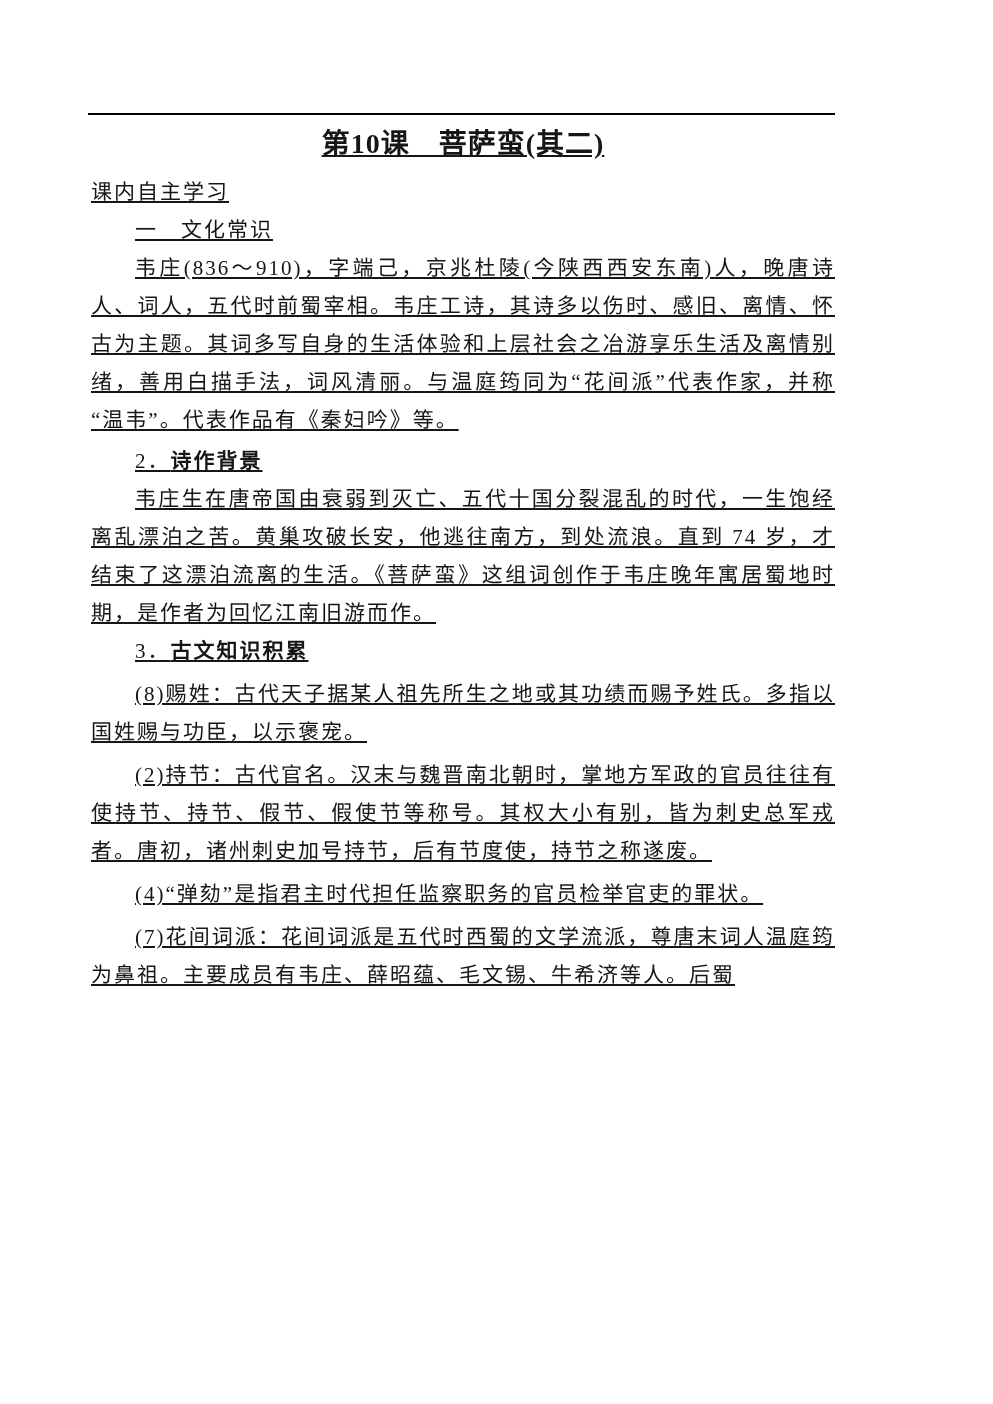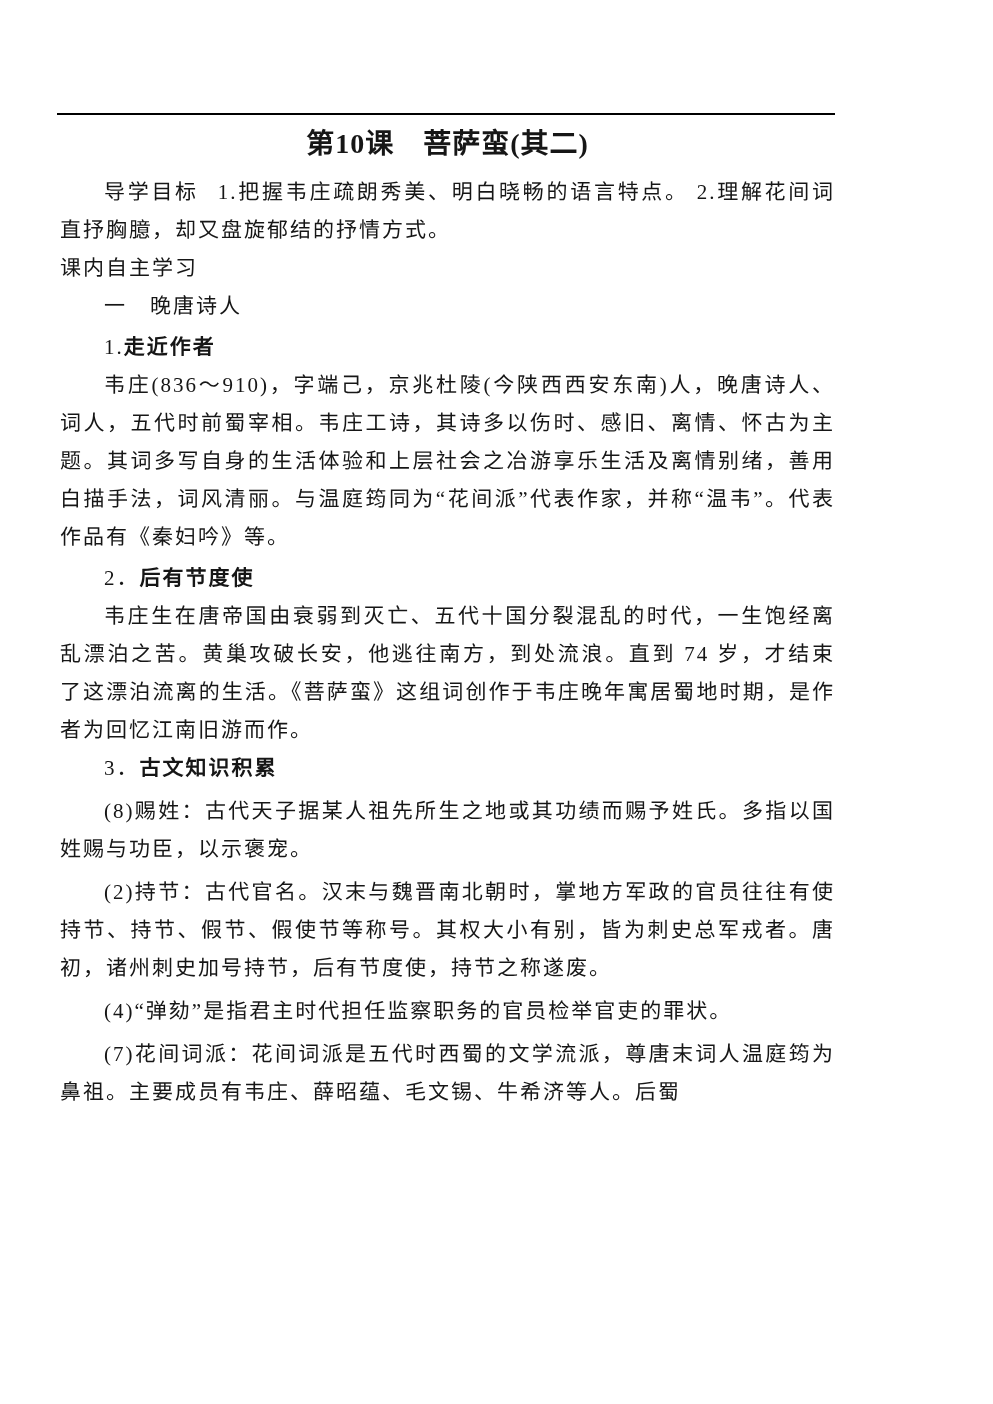--- a/index.html
+++ b/index.html
@@ -11,21 +11,22 @@
     width: 993px;
     height: 1404px;
     overflow: hidden;
     color: #161616;
     font-family: "Liberation Serif", "DejaVu Serif", serif;
   }
   .page {
     box-sizing: border-box;
     width: 972px;
     height: 1404px;
-    padding: 113px 137px 0 60px;
+    padding: 113px 137px 0 91px;
+    text-decoration: underline;
   }
   .top-rule {
     height: 0;
     border-top: 2px solid #000000;
     margin: 0 0 6px -3px;
   }
   .title {
     font-size: 28px;
     font-weight: 700;
     line-height: 46px;
@@ -69,33 +70,31 @@
 </style>
 </head>
 <body>
 
 <div class="page">
 
   <div class="top-rule"></div>
 
   <h1 class="title">第10课　菩萨蛮(其二)</h1>
 
-  <p class="para"><span class="guide-label">导学目标</span><span>1.把握韦庄疏朗秀美、明白晓畅的语言特点。 2.理解花间词直抒胸臆，却又盘旋郁结的抒情方式。</span></p>
 
   <p class="center-head">课内自主学习</p>
 
-  <p class="para">一　晚唐诗人</p>
+  <p class="para">一　文化常识</p>
 
   <div class="block">
-    <p class="para head"><span class="head-num">1.</span><span>走近作者</span></p>
     <p class="para">韦庄(836～910)，字端己，京兆杜陵(今陕西西安东南)人，晚唐诗人、词人，五代时前蜀宰相。韦庄工诗，其诗多以伤时、感旧、离情、怀古为主题。其词多写自身的生活体验和上层社会之冶游享乐生活及离情别绪，善用白描手法，词风清丽。与温庭筠同为“花间派”代表作家，并称“温韦”。代表作品有《秦妇吟》等。</p>
   </div>
 
   <div class="block">
-    <p class="para head"><span class="head-num">2．</span><span>后有节度使</span></p>
+    <p class="para head"><span class="head-num">2．</span><span>诗作背景</span></p>
     <p class="para">韦庄生在唐帝国由衰弱到灭亡、五代十国分裂混乱的时代，一生饱经离乱漂泊之苦。黄巢攻破长安，他逃往南方，到处流浪。直到 74 岁，才结束了这漂泊流离的生活。《菩萨蛮》这组词创作于韦庄晚年寓居蜀地时期，是作者为回忆江南旧游而作。</p>
   </div>
 
   <div class="block block3">
     <p class="para head"><span class="head-num">3．</span><span>古文知识积累</span></p>
     <p class="para">(8)赐姓：古代天子据某人祖先所生之地或其功绩而赐予姓氏。多指以国姓赐与功臣，以示褒宠。</p>
     <p class="para">(2)持节：古代官名。汉末与魏晋南北朝时，掌地方军政的官员往往有使持节、持节、假节、假使节等称号。其权大小有别，皆为刺史总军戎者。唐初，诸州刺史加号持节，后有节度使，持节之称遂废。</p>
     <p class="para">(4)“弹劾”是指君主时代担任监察职务的官员检举官吏的罪状。</p>
     <p class="para">(7)花间词派：花间词派是五代时西蜀的文学流派，尊唐末词人温庭筠为鼻祖。主要成员有韦庄、薛昭蕴、毛文锡、牛希济等人。后蜀</p>
   </div>

